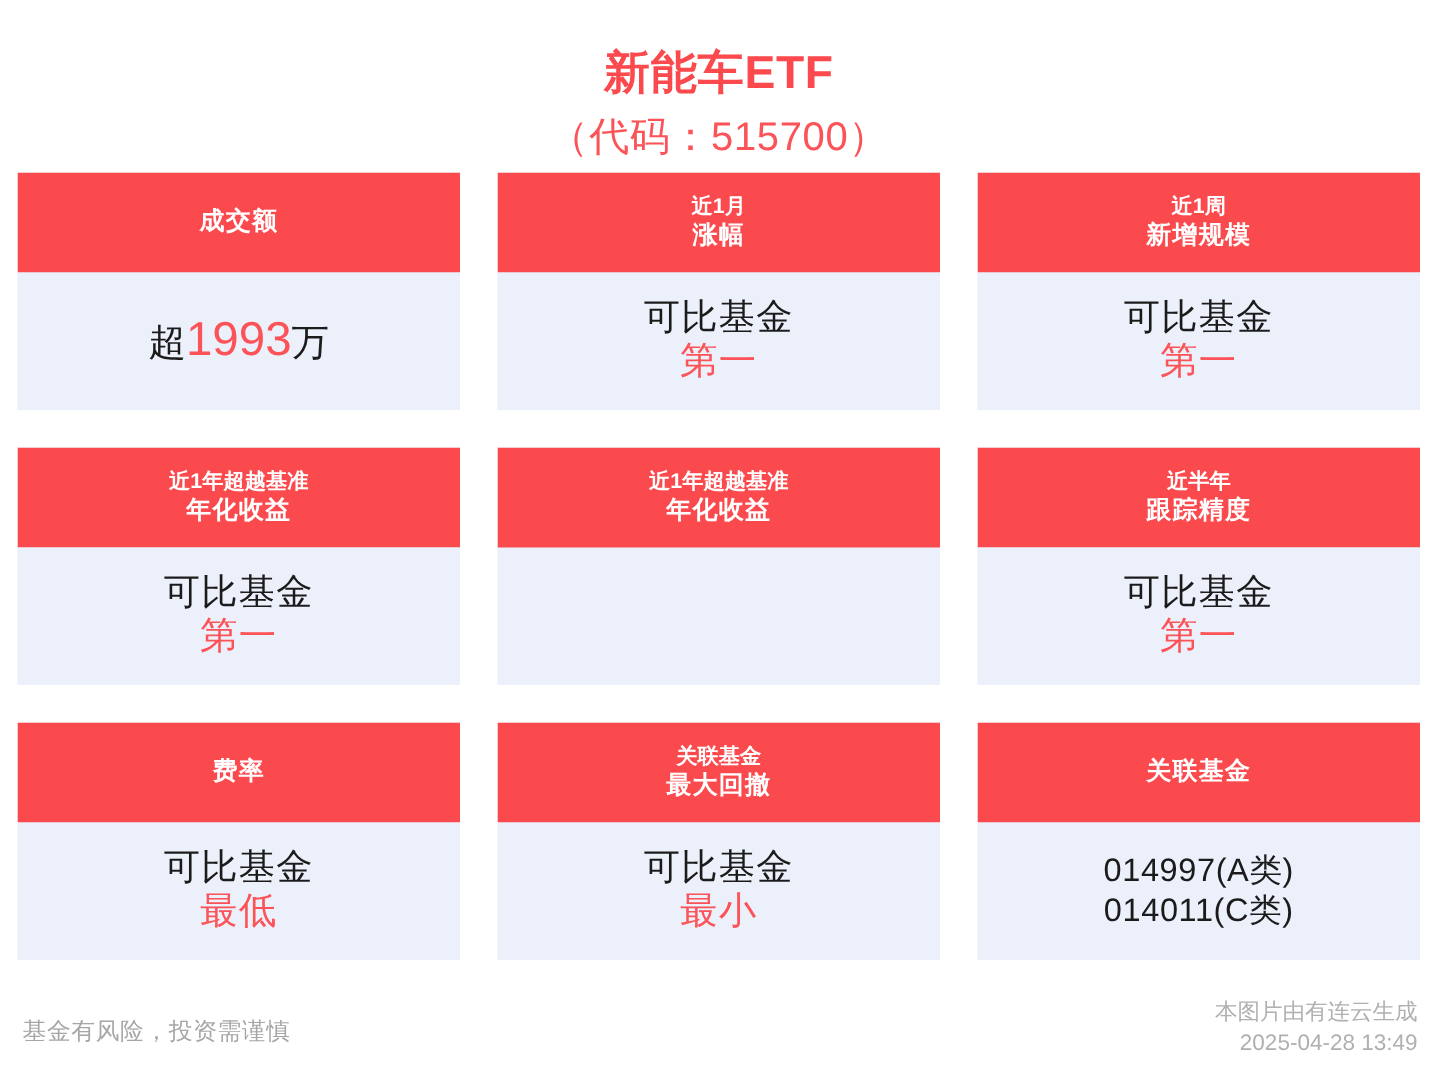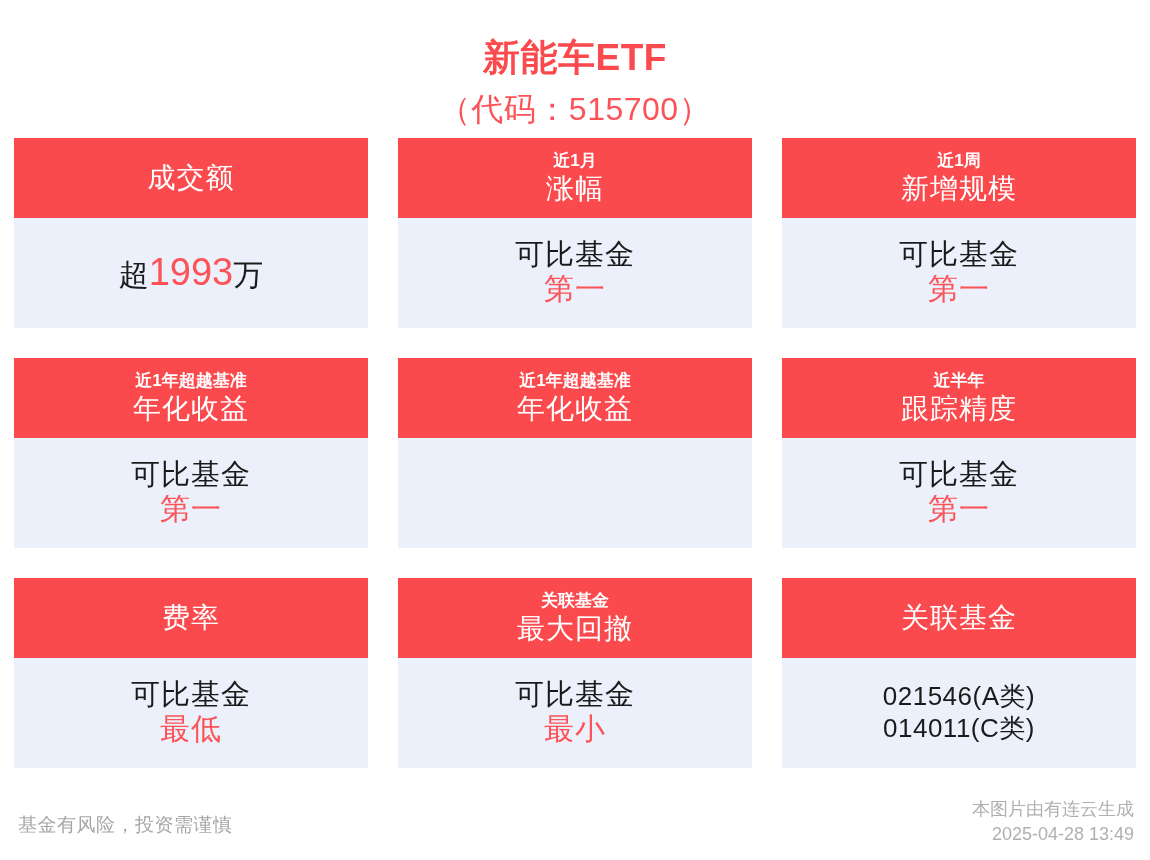--- a/index.html
+++ b/index.html
@@ -69,22 +69,22 @@
     padding: 0 10px;
   }
   .card-head.two-line { }
   .head-sub {
     font-size: 17px;
     font-weight: bold;
     line-height: 1.15;
     margin-bottom: 2px;
   }
   .head-main {
-    font-size: 28px;
-    font-weight: normal;
+    font-size: 20px;
+    font-weight: bold;
     line-height: 1.18;
     letter-spacing: 1px;
   }
   .card-body {
     height: 110px;
     box-sizing: border-box;
     display: flex;
     flex-direction: column;
     align-items: center;
     justify-content: center;
@@ -242,21 +242,21 @@
       <div class="body-line-2">最小</div>
     </div>
   </div>
 
   <div class="card">
     <div class="card-head">
 
       <div class="head-main">关联基金</div>
     </div>
     <div class="card-body">
-      <div class="body-plain-1">021546(A类)</div>
+      <div class="body-plain-1">014997(A类)</div>
       <div class="body-plain-2">014011(C类)</div>
     </div>
   </div>
 
 </div>
 
 <div class="footer-left">基金有风险，投资需谨慎</div>
 
 <div class="footer-right">
   <div>本图片由有连云生成</div>

